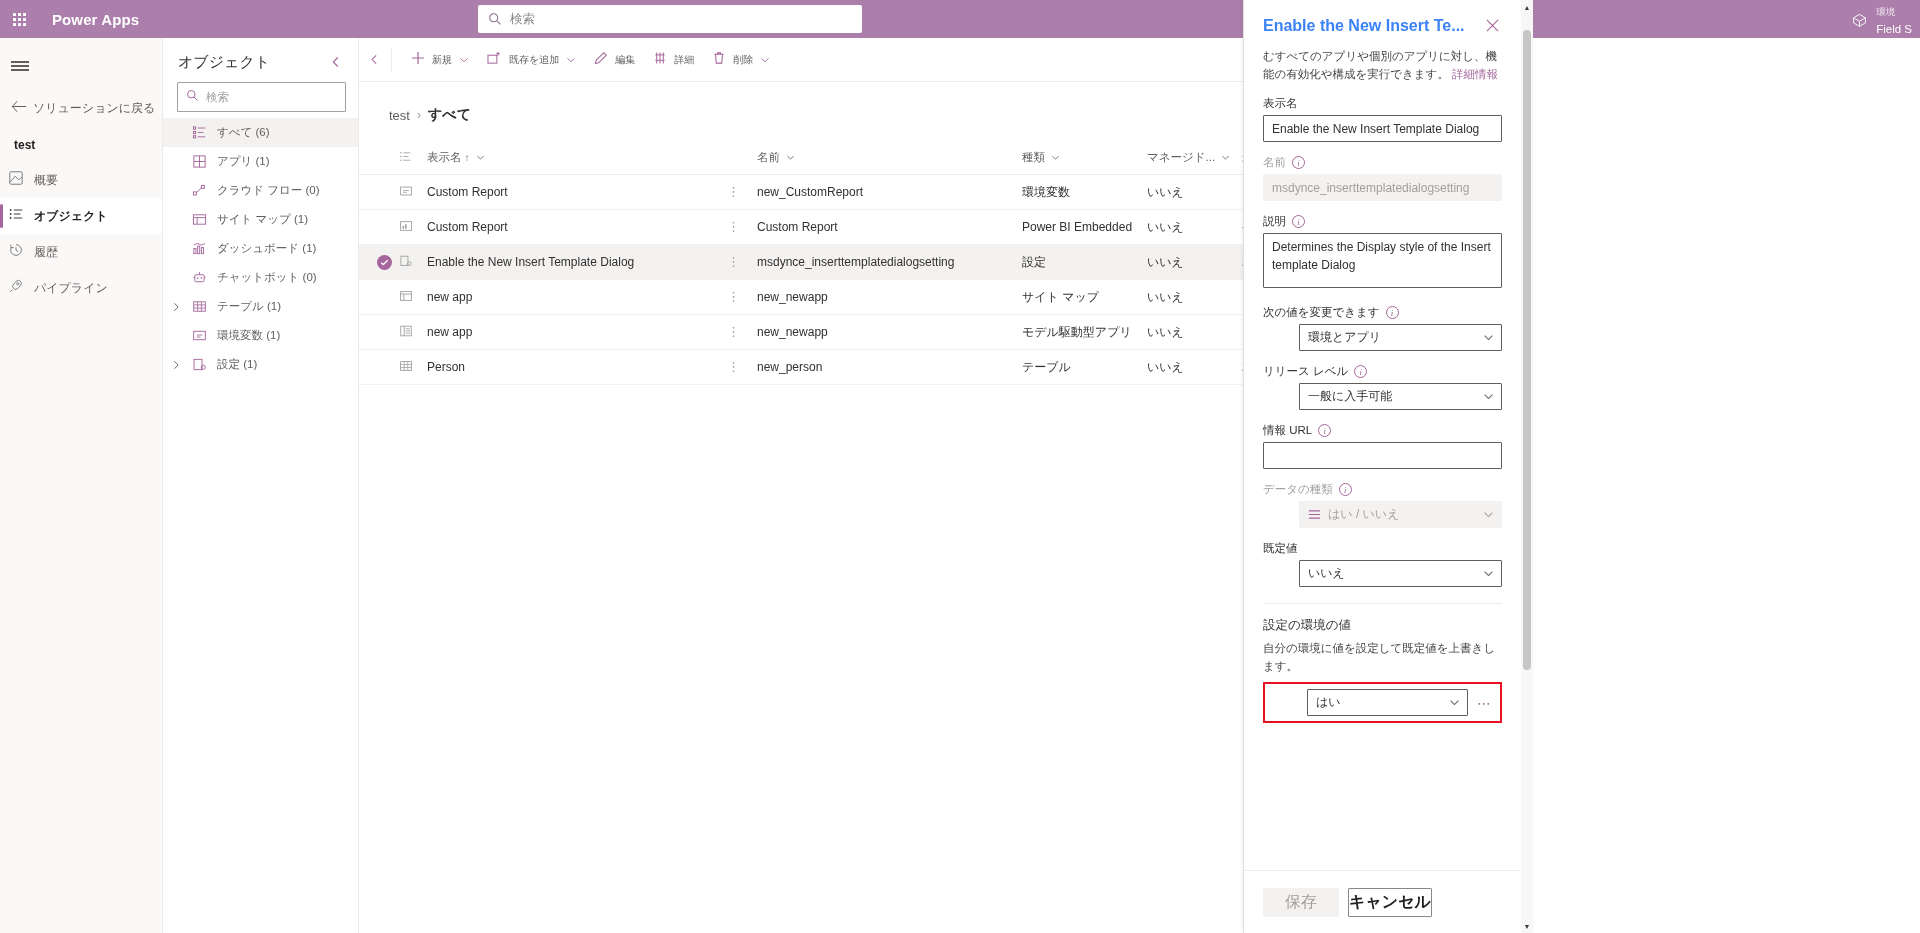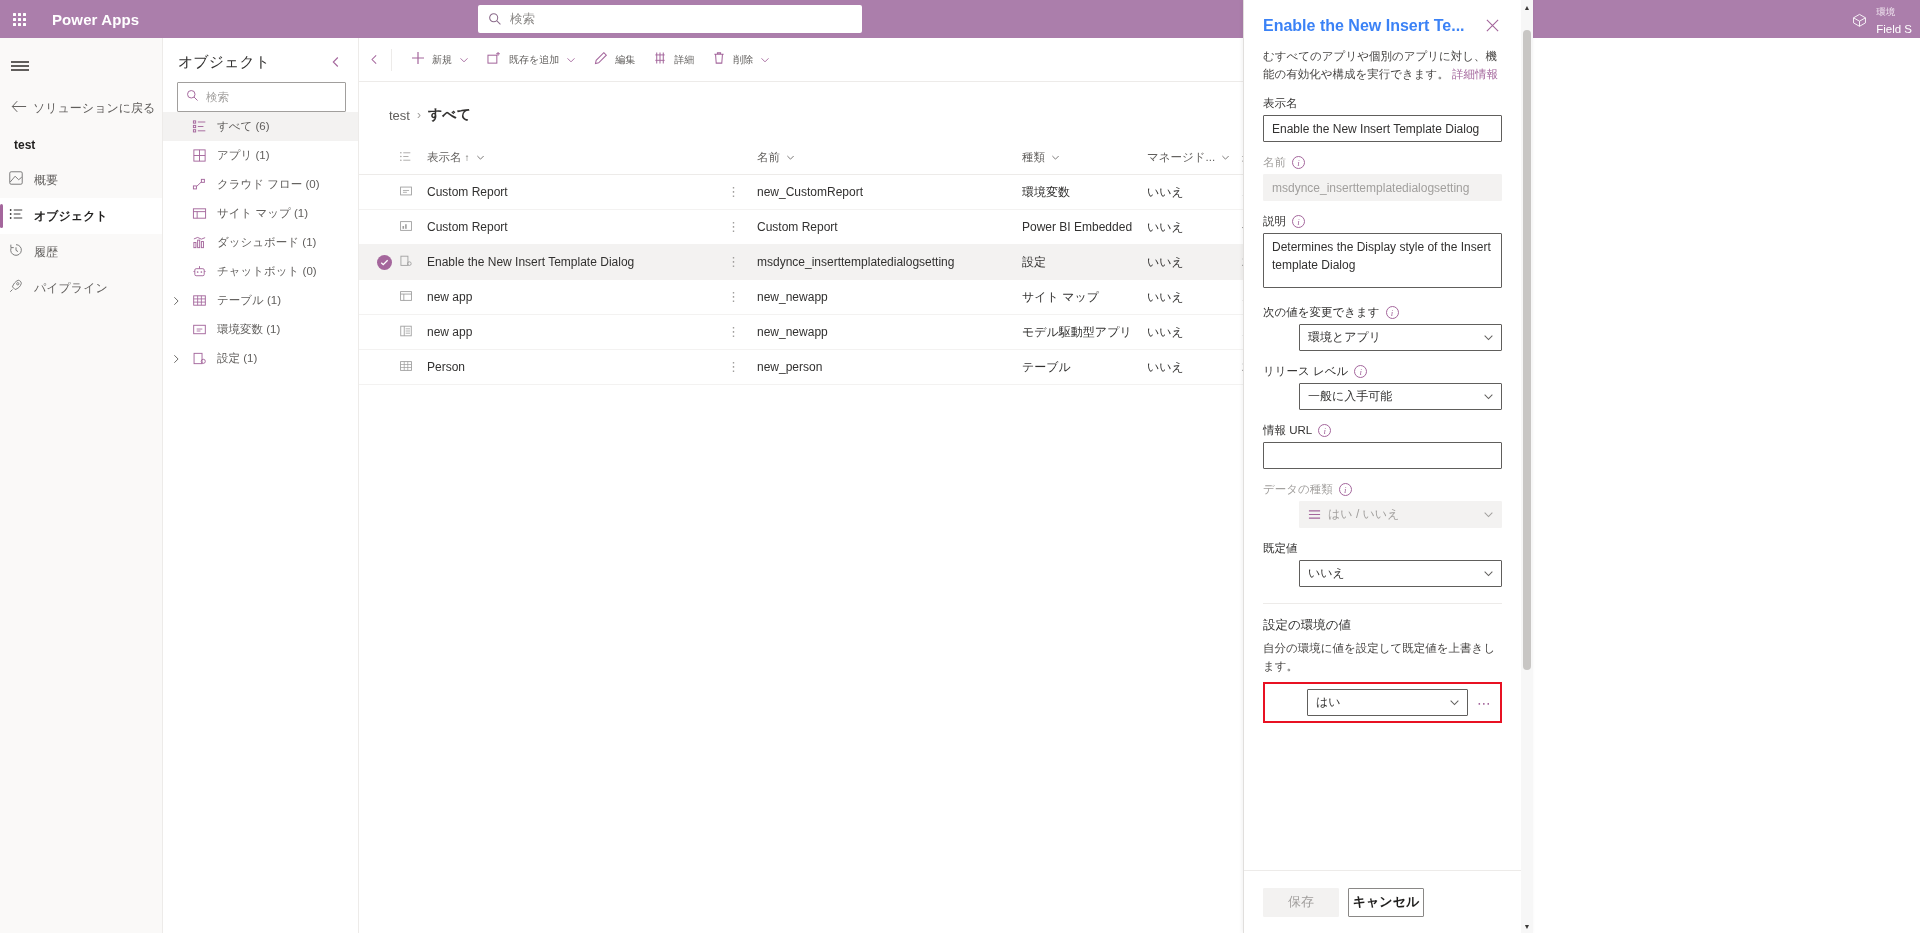--- a/index.html
+++ b/index.html
@@ -92,21 +92,21 @@
   .obj-collapse { cursor: pointer; display: flex; padding: 4px; }
   .obj-search {
     margin: 0 12px 0 14px; height: 30px; border: 1px solid #a19f9d;
     display: flex; align-items: center; padding: 0 8px; border-radius: 1px;
   }
   .obj-search input {
     border: 0; outline: none; font-size: 11.5px; color: #333; width: 100%;
     font-family: inherit; margin-left: 7px; background: transparent;
   }
   .obj-search input::placeholder { color: #a19f9d; }
-  .obj-list { margin-top: 0; }
+  .obj-list { margin-top: 6px; }
   .obj-item {
     display: flex; align-items: center; height: 29px; cursor: pointer; position: relative;
     padding-left: 28px;
   }
   .obj-item.sel { background: #f3f2f1; }
   .obj-item .chev {
     position: absolute; left: 8px; top: 0; height: 29px; display: flex; align-items: center;
   }
   .obj-item .oic { width: 17px; display: flex; align-items: center; justify-content: center; }
   .obj-item .olbl { font-size: 11.5px; color: #605e5c; margin-left: 9px; white-space: nowrap; }
@@ -208,21 +208,21 @@
     border: 2px solid #e81123; padding: 5px 6px; margin-top: 6px; display: flex;
     align-items: center; gap: 6px;
   }
   .hl-box .sel-wrap { flex: 1; }
   .dots { color: #a4669c; font-size: 14px; cursor: pointer; line-height: 1; padding: 0 3px; }
   .rp-footer {
     position: absolute; left: 0; right: 12px; bottom: 0; height: 63px; background: #fff;
     border-top: 1px solid #edebe9; display: flex; align-items: center; padding-left: 19px; gap: 9px;
   }
   .btn {
-    height: 29px; min-width: 76px; font-size: 13px; font-family: inherit; cursor: pointer;
+    height: 29px; min-width: 76px; font-size: 16px; font-family: inherit; cursor: pointer;
     border-radius: 1px; display: flex; align-items: center; justify-content: center;
   }
   .btn-save { background: #f3f2f1; color: #a19f9d; border: 1px solid #f3f2f1; cursor: default; }
   .btn-cancel { background: #ffffff; color: #201f1e; border: 1px solid #8a8886; font-weight: bold; }
   .rp-sb { position: absolute; right: 0; top: 0; width: 12px; height: 933px; background: #f7f7f7; }
   .rp-sb-up, .rp-sb-dn {
     position: absolute; left: 0; width: 12px; height: 14px; display: flex;
     align-items: center; justify-content: center; cursor: pointer; color: #3b3a39; font-size: 7px;
   }
   .rp-sb-up { top: 0; } .rp-sb-dn { bottom: 0; }

